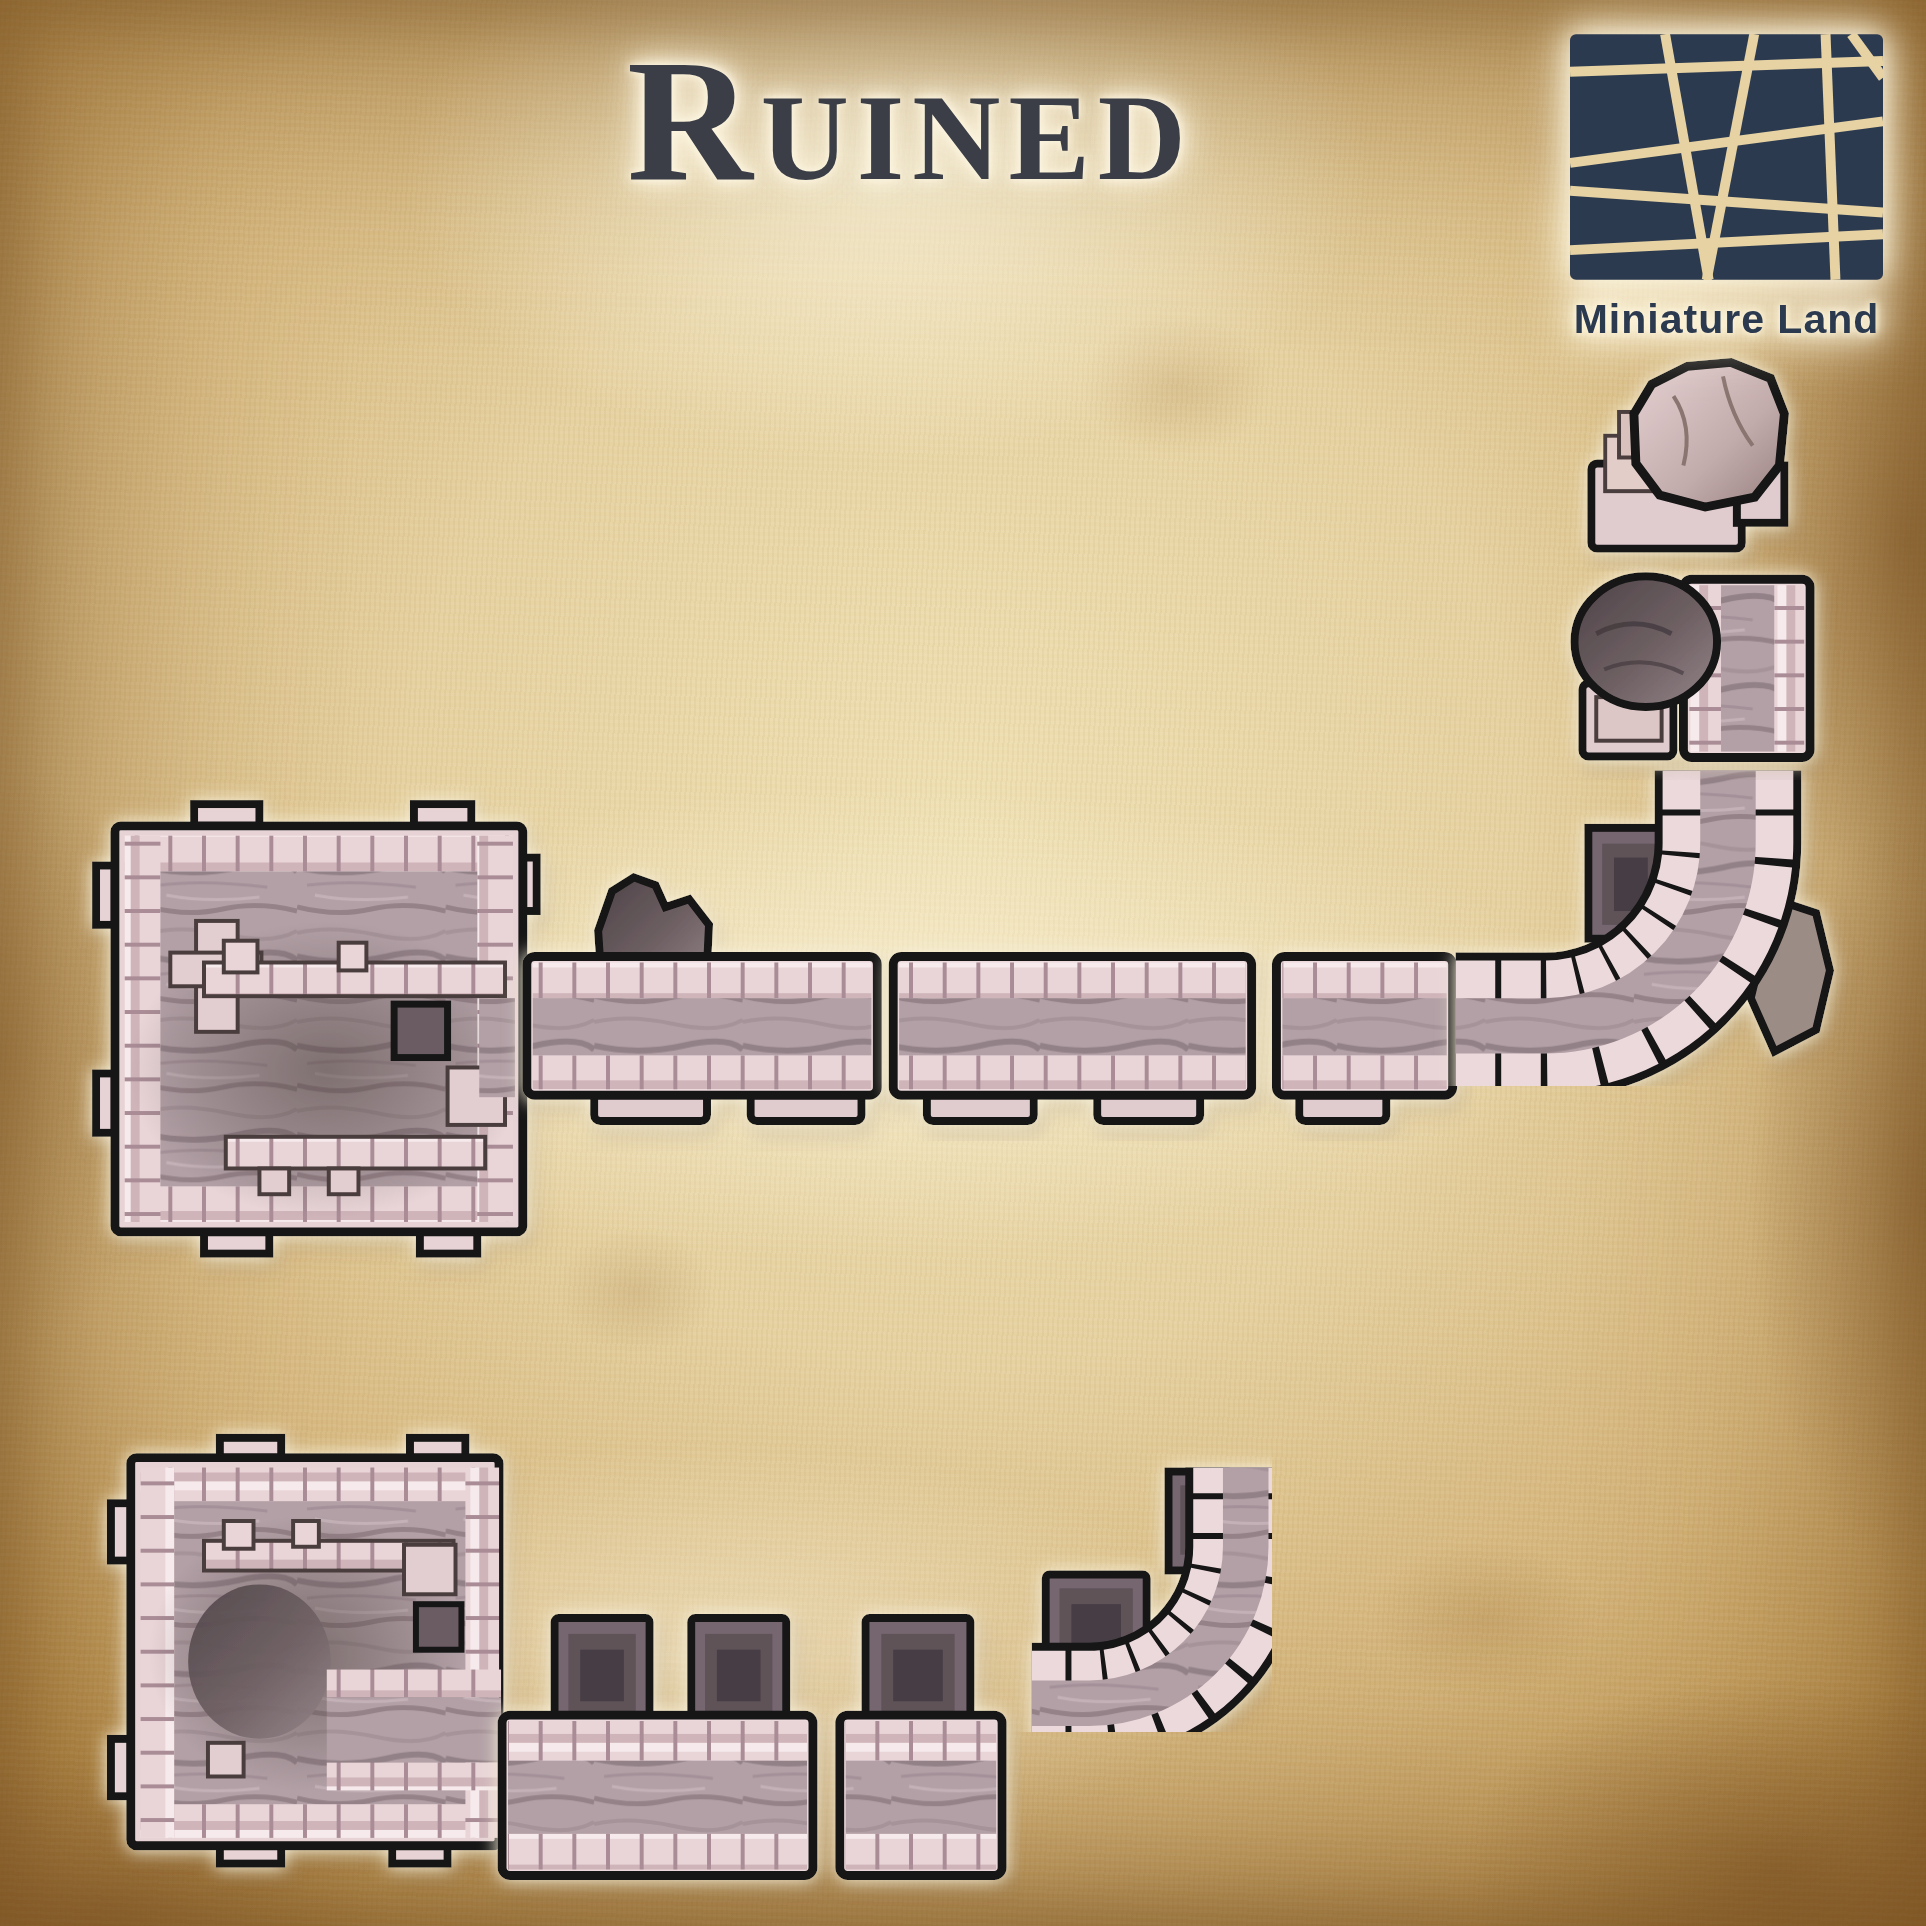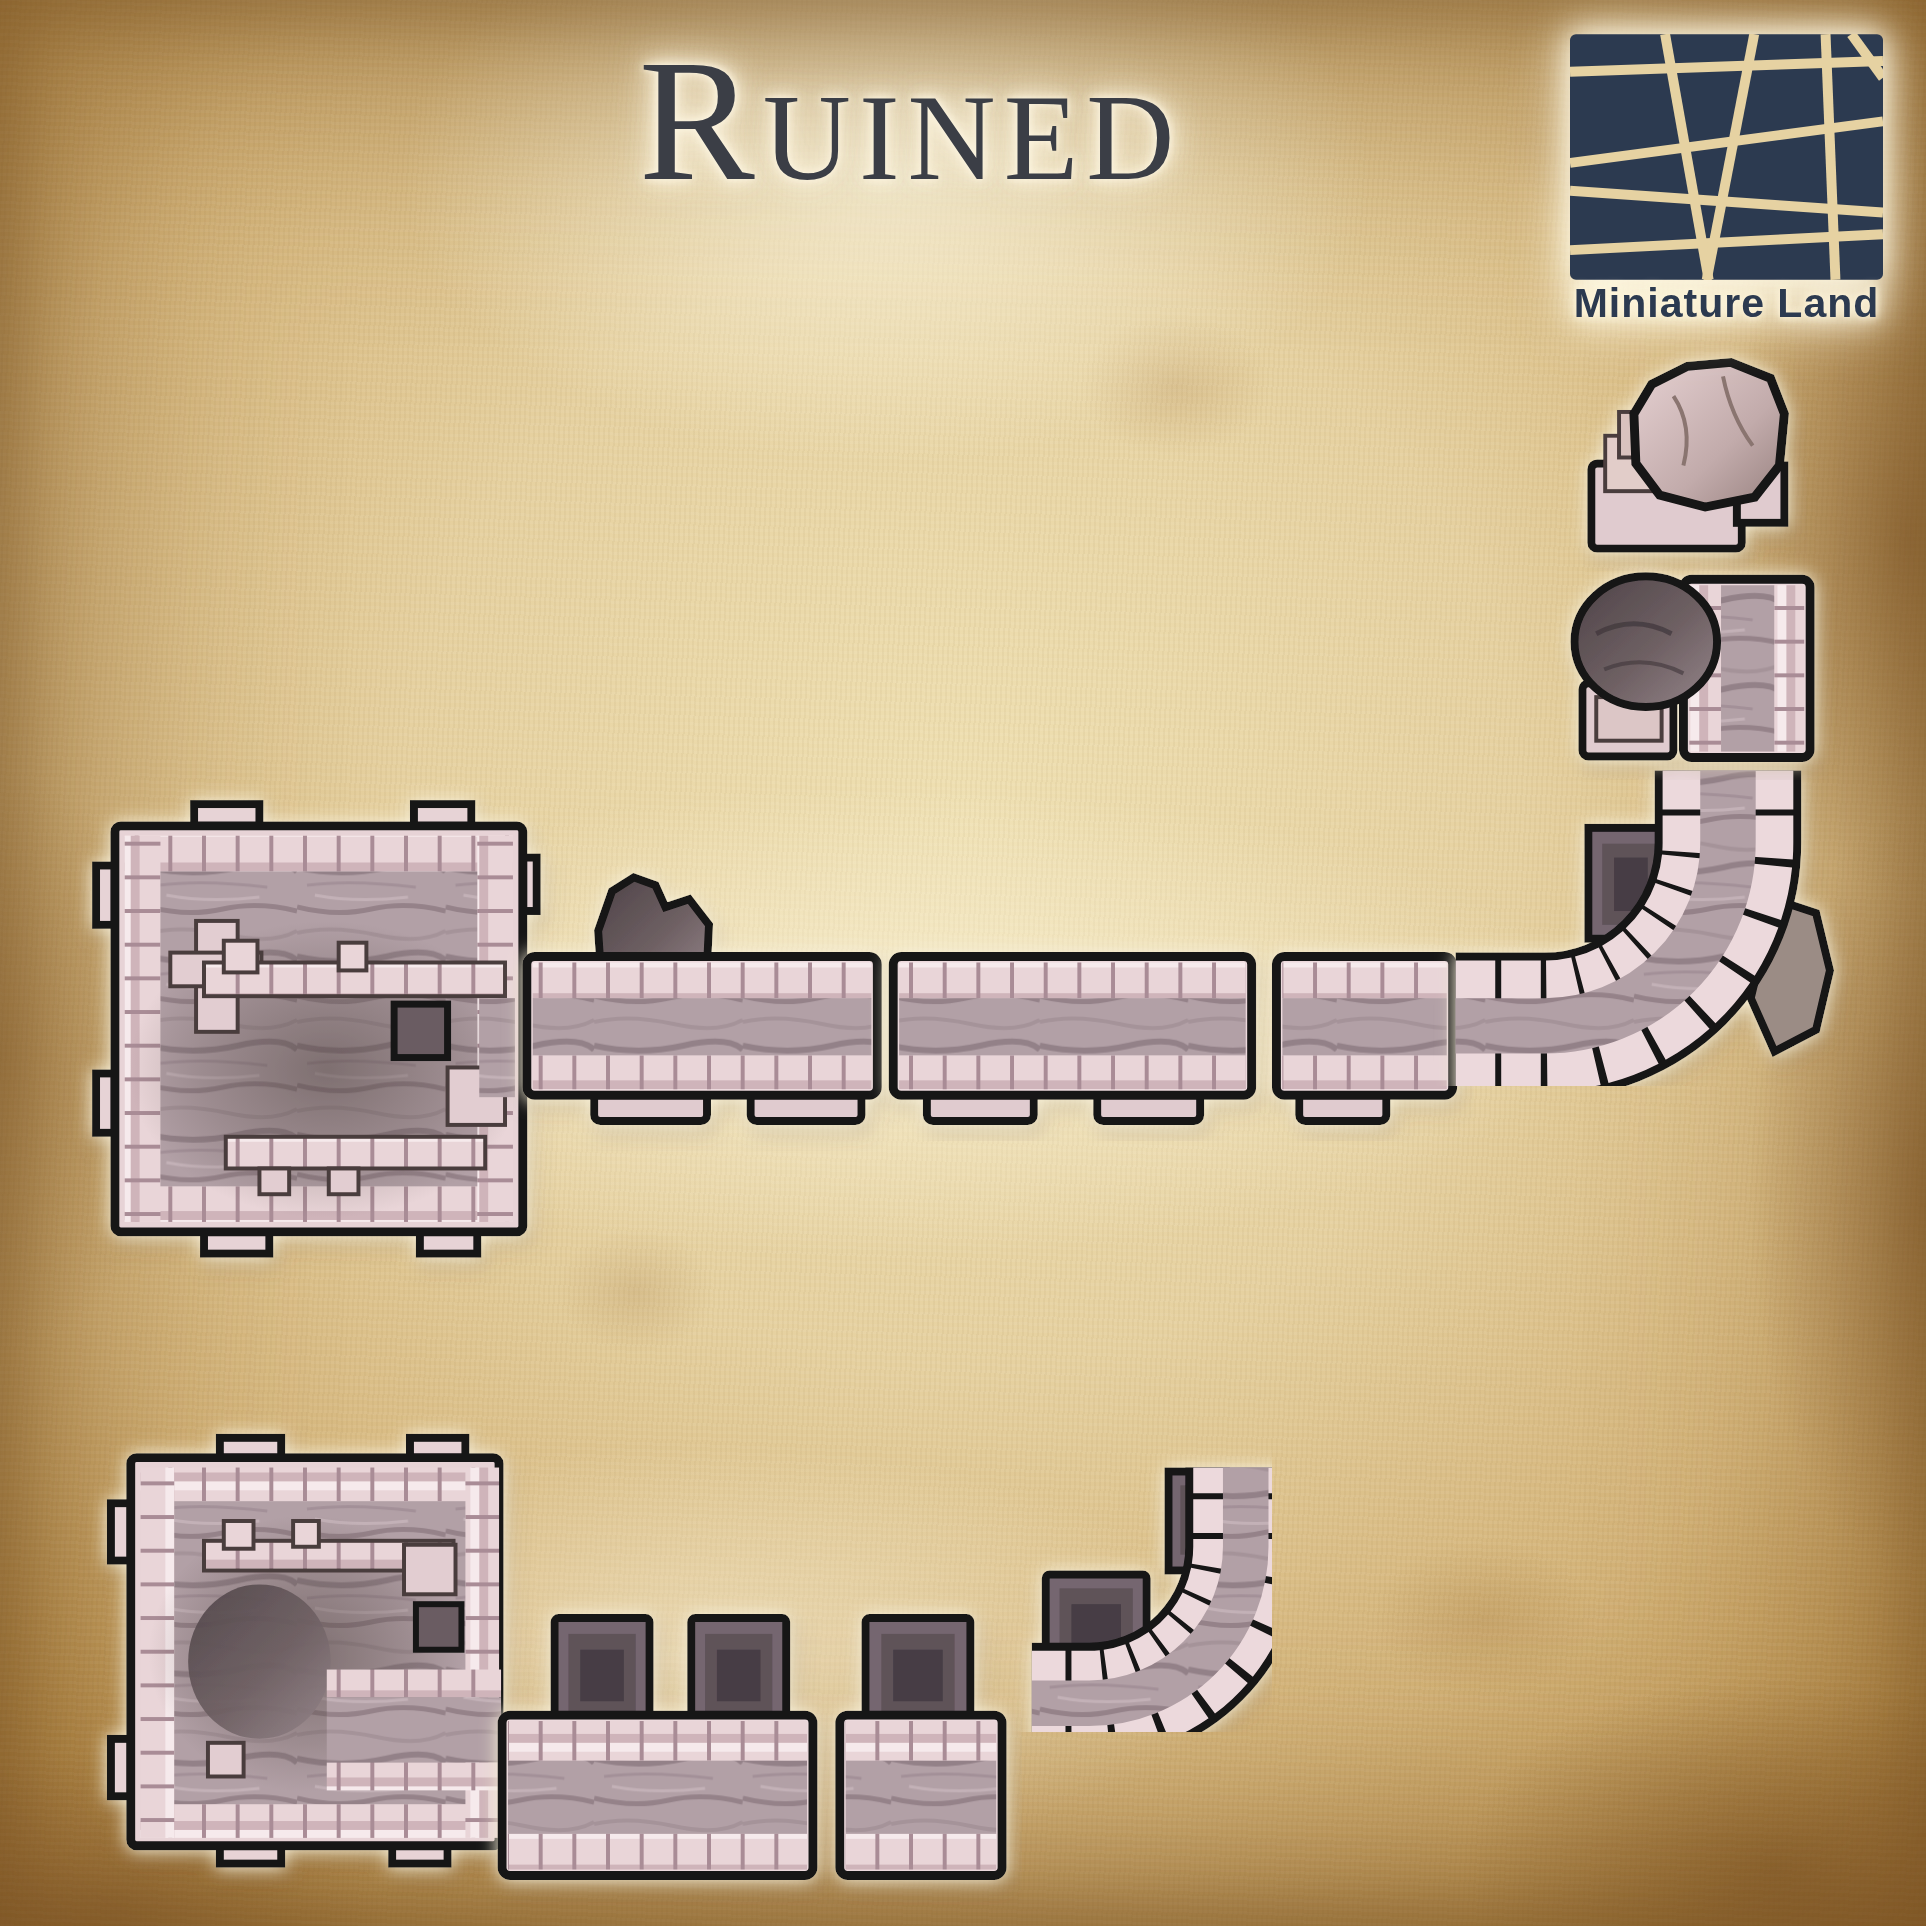--- a/index.html
+++ b/index.html
@@ -21,31 +21,31 @@
       radial-gradient(ellipse 99px 79px at 33% 67%, rgba(140,95,40,0.16) 0%, rgba(140,95,40,0.0) 80%),
       radial-gradient(ellipse 139px 99px at 77% 84%, rgba(150,105,45,0.2) 0%, rgba(150,105,45,0.0) 80%),
       repeating-linear-gradient(93deg, rgba(120,90,40,0.05) 0 2px, rgba(0,0,0,0) 2px 5px),
       repeating-linear-gradient(2deg, rgba(255,255,255,0.05) 0 3px, rgba(0,0,0,0) 3px 7px),
       radial-gradient(circle at 50% 42%, #efe0b2 0%, #e6d1a0 38%, #d3b277 68%, #bb924f 88%, #a87c41 100%);
     box-shadow: inset 0 0 238px 59px rgba(118,78,30,0.5), inset 0 0 69px 18px rgba(96,62,24,0.35);
     font-family:"Liberation Sans", sans-serif;
   }
   .title{
     position:absolute;left:376px;top:34px;width:1069px;text-align:center;
-    font-family:"Liberation Serif", serif;font-weight:normal;font-variant:small-caps;
+    font-family:"Liberation Serif", serif;font-weight:bold;font-variant:small-caps;
     color:var(--title-ink,#3b3e46);line-height:1;
     text-shadow:0 0 7px #fdf6e2,0 0 16px #fdf6e2,0 0 30px rgba(253,246,226,0.95),0 0 46px rgba(253,246,226,0.8);
   }
   .title-line1{font-size:174px;letter-spacing:8px;}
   .title-line2{font-size:182px;letter-spacing:4px;margin-top:12px;}
   .logo{position:absolute;left:1570px;top:34px;width:313px;text-align:center;
         filter:drop-shadow(0 0 14px rgba(255,250,230,0.95)) drop-shadow(0 0 26px rgba(255,250,230,0.8));}
   .logo-mark{width:313px;height:246px;}
   .logo-mark svg{display:block;width:100%;height:100%;}
-  .logo-text{margin-top:0;font-size:41px;font-weight:bold;letter-spacing:1px;
+  .logo-text{margin-top:16px;font-size:41px;font-weight:bold;letter-spacing:1px;
              color:var(--logo-navy,#2c3a50);
              text-shadow:0 0 6px #fff6dd,0 0 12px #fff6dd;}
   .pieces-layer{position:absolute;left:0;top:0;width:1927px;height:1927px;}
 </style>
 </head>
 <body>
 
 <div class="canvas">
 
   <svg class="pieces-layer" viewBox="0 0 1946 1946" xmlns="http://www.w3.org/2000/svg">

